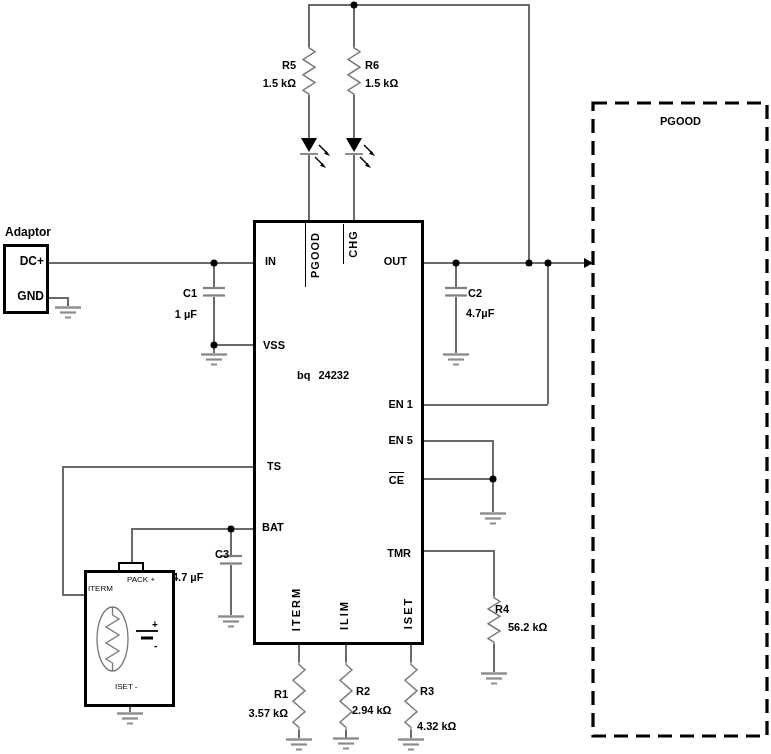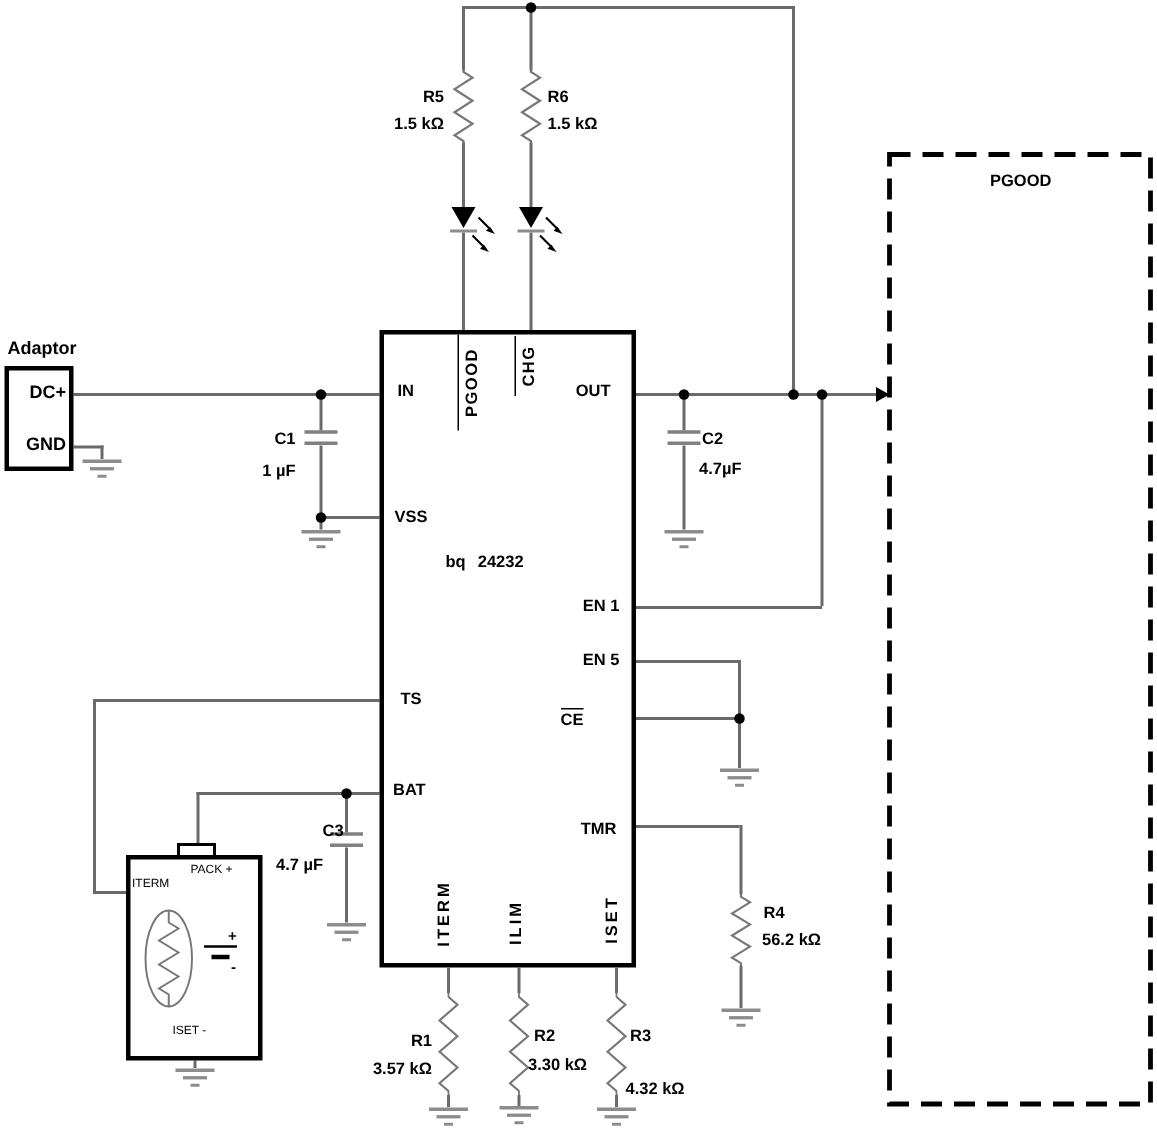--- a/index.html
+++ b/index.html
@@ -201,47 +201,47 @@
   <div class="lbl big r" style="left:8px;top:290px;width:36px">GND</div>
 
   <div class="box" style="left:253px;top:220px;width:171px;height:425px"></div>
   <div class="lbl" style="left:265px;top:255px">IN</div>
   <div class="lbl" style="left:263px;top:339px">VSS</div>
   <div class="lbl" style="left:267px;top:460px">TS</div>
   <div class="lbl" style="left:262px;top:521px">BAT</div>
   <div class="lbl r" style="left:371px;top:255px;width:36px">OUT</div>
   <div class="lbl r" style="left:379px;top:398px;width:34px">EN 1</div>
   <div class="lbl r" style="left:379px;top:434px;width:34px">EN 5</div>
-  <div class="lbl r" style="left:357px;top:472px;width:32px"><span class="ovl">CE</span></div>
+  <div class="lbl r" style="left:372px;top:472px;width:32px"><span class="ovl">CE</span></div>
   <div class="lbl r" style="left:375px;top:547px;width:36px">TMR</div>
   <div class="lbl partname" style="left:297px;top:369px">bq 24232</div>
 
   <div class="vlabel obar" style="left:281px;top:247px;width:64px">PGOOD</div>
   <div class="vlabel obar" style="left:331px;top:236px;width:40px">CHG</div>
 
   <div class="vlabel" style="left:267px;top:603px;width:58px;letter-spacing:2px">ITERM</div>
   <div class="vlabel" style="left:322px;top:609px;width:44px;letter-spacing:2px">ILIM</div>
   <div class="vlabel" style="left:384px;top:607px;width:48px;letter-spacing:2px">ISET</div>
 
   <div class="lbl r" style="left:246px;top:59px;width:50px">R5</div>
   <div class="lbl r" style="left:236px;top:77px;width:60px">1.5 kΩ</div>
   <div class="lbl" style="left:365px;top:59px">R6</div>
   <div class="lbl" style="left:365px;top:77px">1.5 kΩ</div>
   <div class="lbl r" style="left:173px;top:287px;width:24px">C1</div>
   <div class="lbl r" style="left:160px;top:308px;width:37px">1 µF</div>
   <div class="lbl" style="left:468px;top:287px">C2</div>
   <div class="lbl" style="left:466px;top:307px">4.7µF</div>
   <div class="lbl" style="left:215px;top:548px">C3</div>
-  <div class="lbl" style="left:184px;top:571px">4.7 µF</div>
-  <div class="lbl" style="left:509px;top:603px">R4</div>
+  <div class="lbl" style="left:172px;top:571px">4.7 µF</div>
+  <div class="lbl" style="left:495px;top:603px">R4</div>
   <div class="lbl" style="left:508px;top:621px">56.2 kΩ</div>
   <div class="lbl r" style="left:262px;top:688px;width:26px">R1</div>
   <div class="lbl r" style="left:234px;top:707px;width:54px">3.57 kΩ</div>
   <div class="lbl" style="left:356px;top:685px">R2</div>
-  <div class="lbl" style="left:352px;top:704px">3.30 kΩ</div>
+  <div class="lbl" style="left:352px;top:704px">2.94 kΩ</div>
   <div class="lbl" style="left:420px;top:685px">R3</div>
   <div class="lbl" style="left:417px;top:720px">4.32 kΩ</div>
 
   <div class="box" style="left:84px;top:570px;width:91px;height:137px;border-width:3.5px"></div>
   <div style="position:absolute;left:118px;top:562px;width:26px;height:10px;background:#fff;border:2.5px solid #000;box-sizing:border-box"></div>
   <svg class="part" style="left:96px;top:606px" width="33" height="66">
     <ellipse cx="16.5" cy="33" rx="15.5" ry="32" fill="none" stroke="#777" stroke-width="1.3"></ellipse>
     <polyline points="16.5,1 16.5,9 23,13 10,21 23,29 10,37 23,45 10,53 16.5,57 16.5,65" fill="none" stroke="#777" stroke-width="1.3"></polyline>
   </svg>
   <svg class="part" style="left:135px;top:628px" width="24" height="14">

